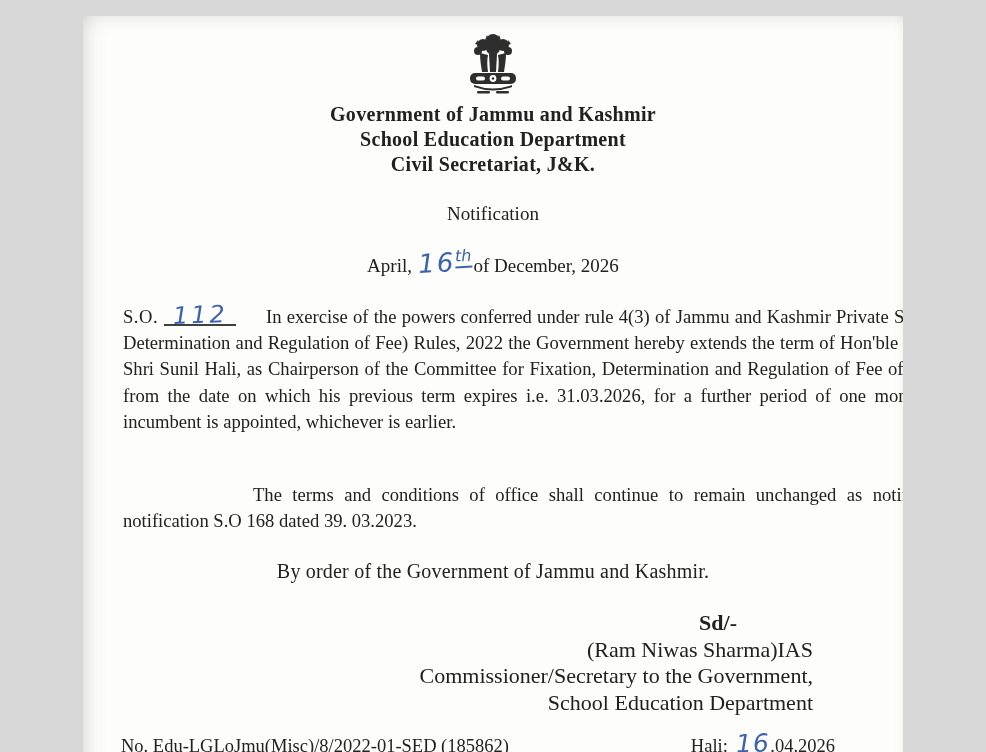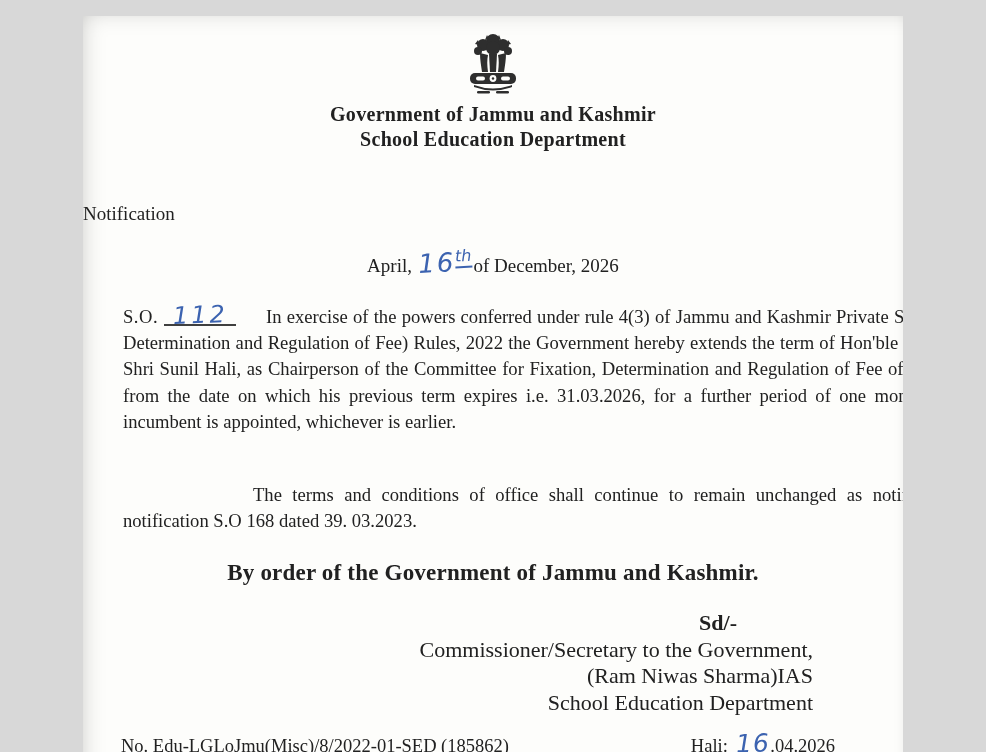--- a/index.html
+++ b/index.html
@@ -23,21 +23,21 @@
   .header{
     position:absolute;top:86px;left:0;right:0;
     text-align:center;
     font-weight:bold;
     font-size:20px;line-height:25px;
     letter-spacing:.3px;
   }
   
   .title{
     position:absolute;top:187px;left:0;right:0;
-    text-align:left;font-size:19px;
+    text-align:center;font-size:19px;
   }
   
   .dateline{
     position:absolute;top:232px;left:0;right:0;
     text-align:center;font-size:19px;
   }
   .hand{
     font-family:"DejaVu Sans",sans-serif;
     font-style:italic;
     color:#3c63b0;
@@ -80,22 +80,22 @@
   .para2{
     position:absolute;top:466px;left:40px;width:908px;
     font-size:18.6px;line-height:26.2px;
     text-align:justify;
     text-indent:130px;
   }
   
   .order-line{
     position:absolute;top:544px;left:0;right:0;
     text-align:center;
-    font-weight:bold;
-    font-size:23px;
+    font-weight:normal;
+    font-size:20px;
     letter-spacing:.2px;
   }
   
   .signature{
     position:absolute;top:594px;right:90px;
     text-align:right;
     font-size:22px;line-height:26.5px;
   }
   .sig-sd{font-weight:bold;padding-right:76px;}
   
@@ -152,36 +152,37 @@
         <rect x="13" y="44.5" width="9" height="4" rx="2"></rect>
         <rect x="38" y="44.5" width="9" height="4" rx="2"></rect>
       </g>
       <circle cx="30" cy="46.5" r="1.2" fill="#2e2e2e"></circle>
     </svg>
   </div>
 
   <div class="header">
     <div>Government of Jammu and Kashmir</div>
     <div>School Education Department</div>
+    <div>Civil Secretariat, J&amp;K.</div>
   </div>
 
   <div class="title">Notification</div>
 
   <div class="dateline"><span>April,</span><span class="hand"><span>16</span><sup>th</sup></span><span>of December, 2026</span></div>
 
   <div class="para1"><span class="so-label">S.O.</span><span class="so-underline"><span class="hand">112</span></span><span>In exercise of the powers conferred under rule 4(3) of Jammu and Kashmir Private Schools (Fixation, Determination and Regulation of Fee) Rules, 2022 the Government hereby extends the term of Hon'ble Justice (Retired), Shri Sunil Hali, as Chairperson of the Committee for Fixation, Determination and Regulation of Fee of Private Schools, from the date on which his previous term expires i.e. 31.03.2026, for a further period of one month or till a new incumbent is appointed, whichever is earlier.</span></div>
 
   <div class="para2">The terms and conditions of office shall continue to remain unchanged as notified vide earlier notification S.O 168 dated 39. 03.2023.</div>
 
   <div class="order-line">By order of the Government of Jammu and Kashmir.</div>
 
   <div class="signature">
     <div class="sig-sd">Sd/-</div>
+    <div>(Ram Niwas Sharma)IAS</div>
     <div>Commissioner/Secretary to the Government,</div>
-    <div>(Ram Niwas Sharma)IAS</div>
     <div>School Education Department</div>
   </div>
 
   <div class="footer">
     <span class="ref-no">No. Edu-LGLoJmu(Misc)/8/2022-01-SED (185862)</span>
     <span class="dated"><span>Hali:</span> <span class="hand">16</span><span>.04.2026</span></span>
   </div>
 
 </div>
 

